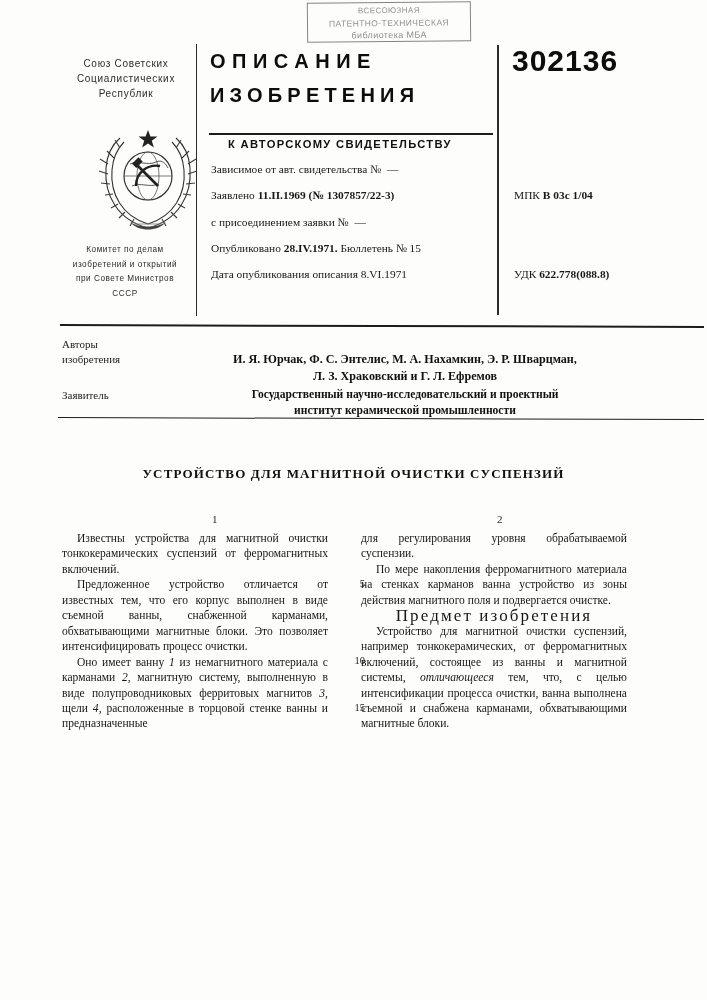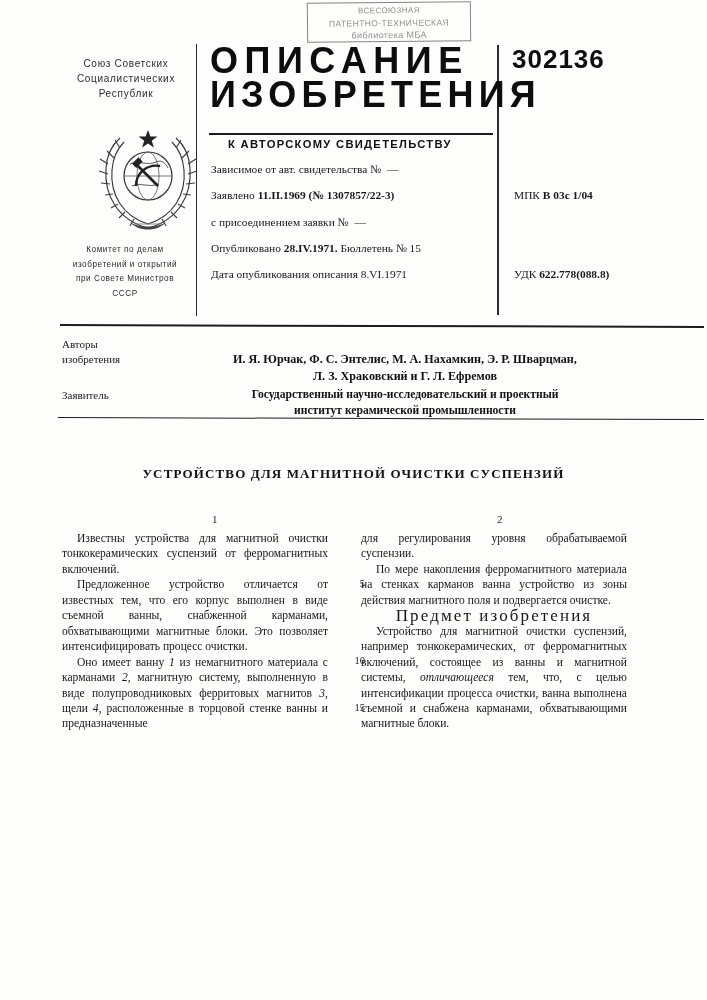--- a/index.html
+++ b/index.html
@@ -90,21 +90,21 @@
     line-height: 14.5px;
     color: #2c2c2c;
   }
 
   
   .big-title {
     position: absolute;
     left: 210px; top: 44px;
     font-family: "Liberation Sans", sans-serif;
     font-weight: bold;
-    font-size: 36px;
+    font-size: 20px;
     letter-spacing: 6.5px;
     line-height: 34px;
     color: #0d0d0d;
   }
   .big-title .l2 { letter-spacing: 5.2px; }
   .sub-title {
     position: absolute;
     left: 228px; top: 114px;
     font-family: "Liberation Sans", sans-serif;
     font-weight: bold;
@@ -117,21 +117,21 @@
     position: absolute;
     left: 209px; top: 133px;
     width: 284px; height: 1.6px;
     background: #1c1c1c;
   }
   .patent-number {
     position: absolute;
     left: 512px; top: 44px;
     font-family: "Liberation Sans", sans-serif;
     font-weight: bold;
-    font-size: 26px;
+    font-size: 30px;
     letter-spacing: 1px;
     color: #0d0d0d;
   }
 
   
   .biblio {
     position: absolute;
     left: 211px; top: 156px;
     width: 276px;
     font-size: 11.4px;

